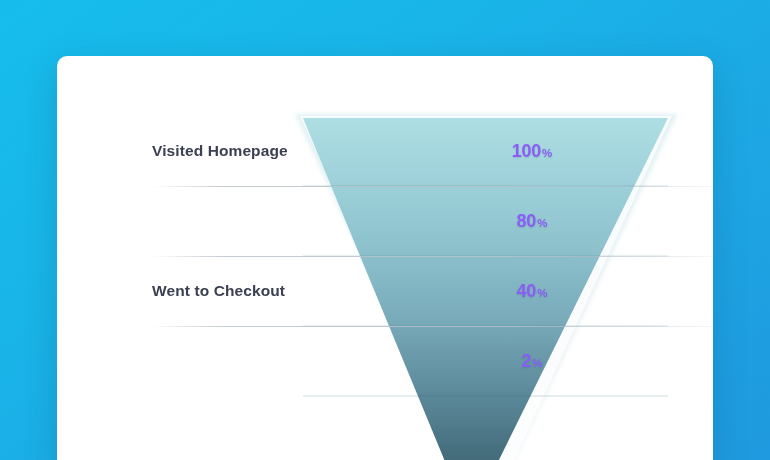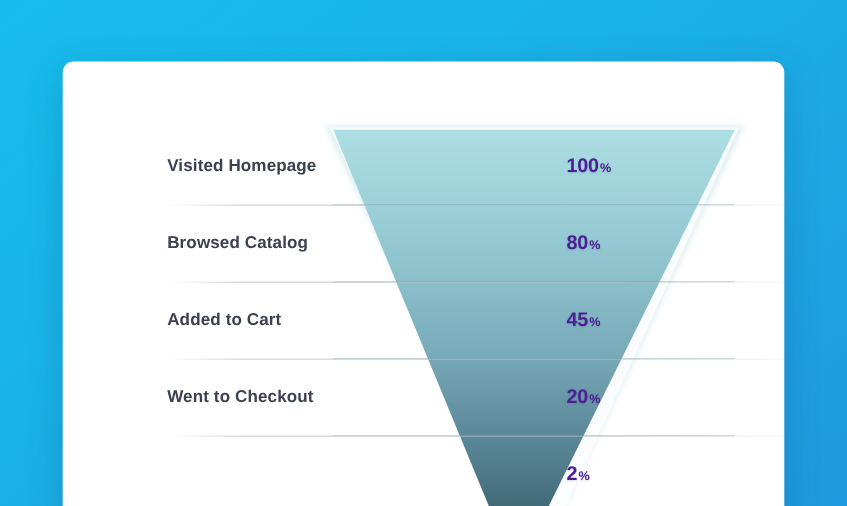--- a/index.html
+++ b/index.html
@@ -84,26 +84,26 @@
     transform: translateY(-50%);
     font-size: 15.5px;
     font-weight: bold;
     color: #3b4152;
     letter-spacing: 0.1px;
     white-space: nowrap;
   }
 
   .row .pct {
     position: absolute;
-    left: 426px;
+    left: 413px;
     top: 50%;
     transform: translateY(-50%);
-    color: #4c1d95;
+    color: #8b5cf6;
     white-space: nowrap;
-    text-align: left;
+    text-align: center;
     width: 60px;
     text-shadow: 0 1px 2px rgba(30,70,90,0.18);
   }
   .row .pct .num {
     font-size: 18px;
     font-weight: bold;
     letter-spacing: -0.2px;
   }
   .row .pct .sym {
     font-size: 11.5px;
@@ -157,39 +157,31 @@
     <div class="row">
 
       <div class="label">Visited Homepage</div>
       <div class="pct">
         <span class="num">100</span><span class="sym">%</span>
       </div>
     </div>
 
     <div class="row">
       <div class="divider"></div>
-      <div class="label">Browsed Catalog</div>
       <div class="pct">
         <span class="num">80</span><span class="sym">%</span>
       </div>
     </div>
 
-    <div class="row">
-      <div class="divider"></div>
-      <div class="label">Added to Cart</div>
-      <div class="pct">
-        <span class="num">45</span><span class="sym">%</span>
-      </div>
-    </div>
 
     <div class="row">
       <div class="divider"></div>
       <div class="label">Went to Checkout</div>
       <div class="pct">
-        <span class="num">20</span><span class="sym">%</span>
+        <span class="num">40</span><span class="sym">%</span>
       </div>
     </div>
 
     <div class="row">
       <div class="divider"></div>
       <div class="pct">
         <span class="num">2</span><span class="sym">%</span>
       </div>
     </div>
 

